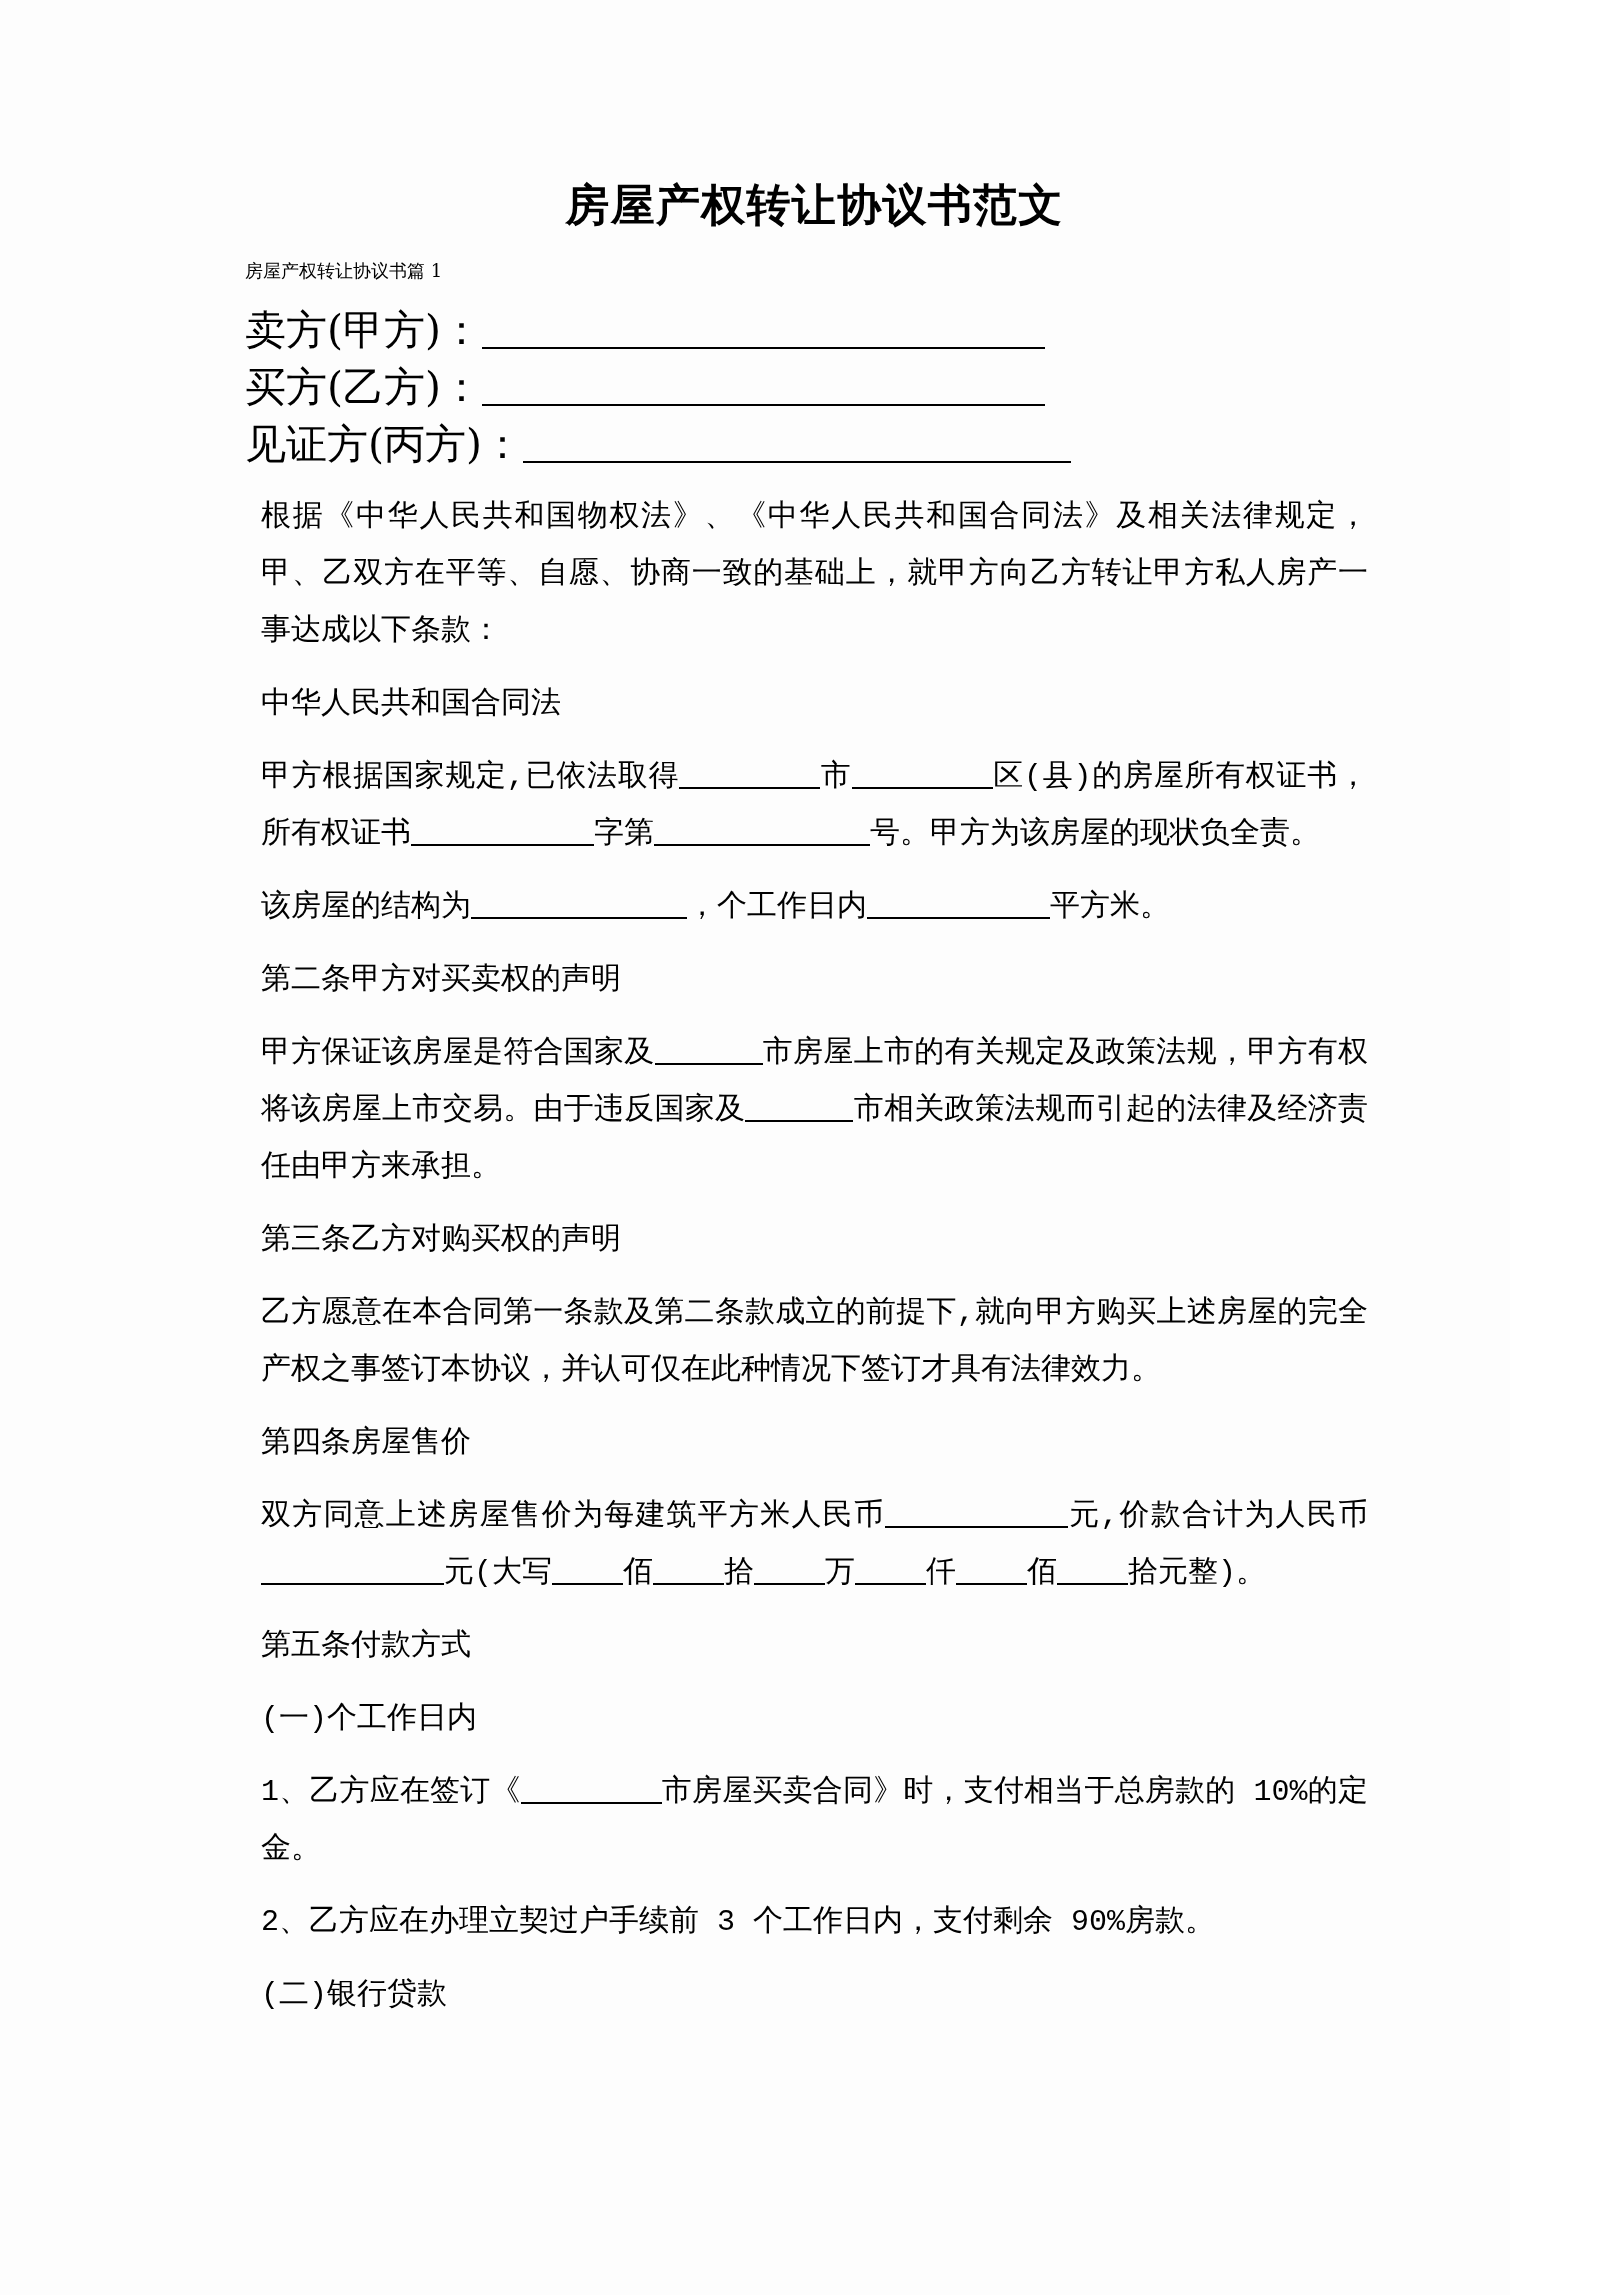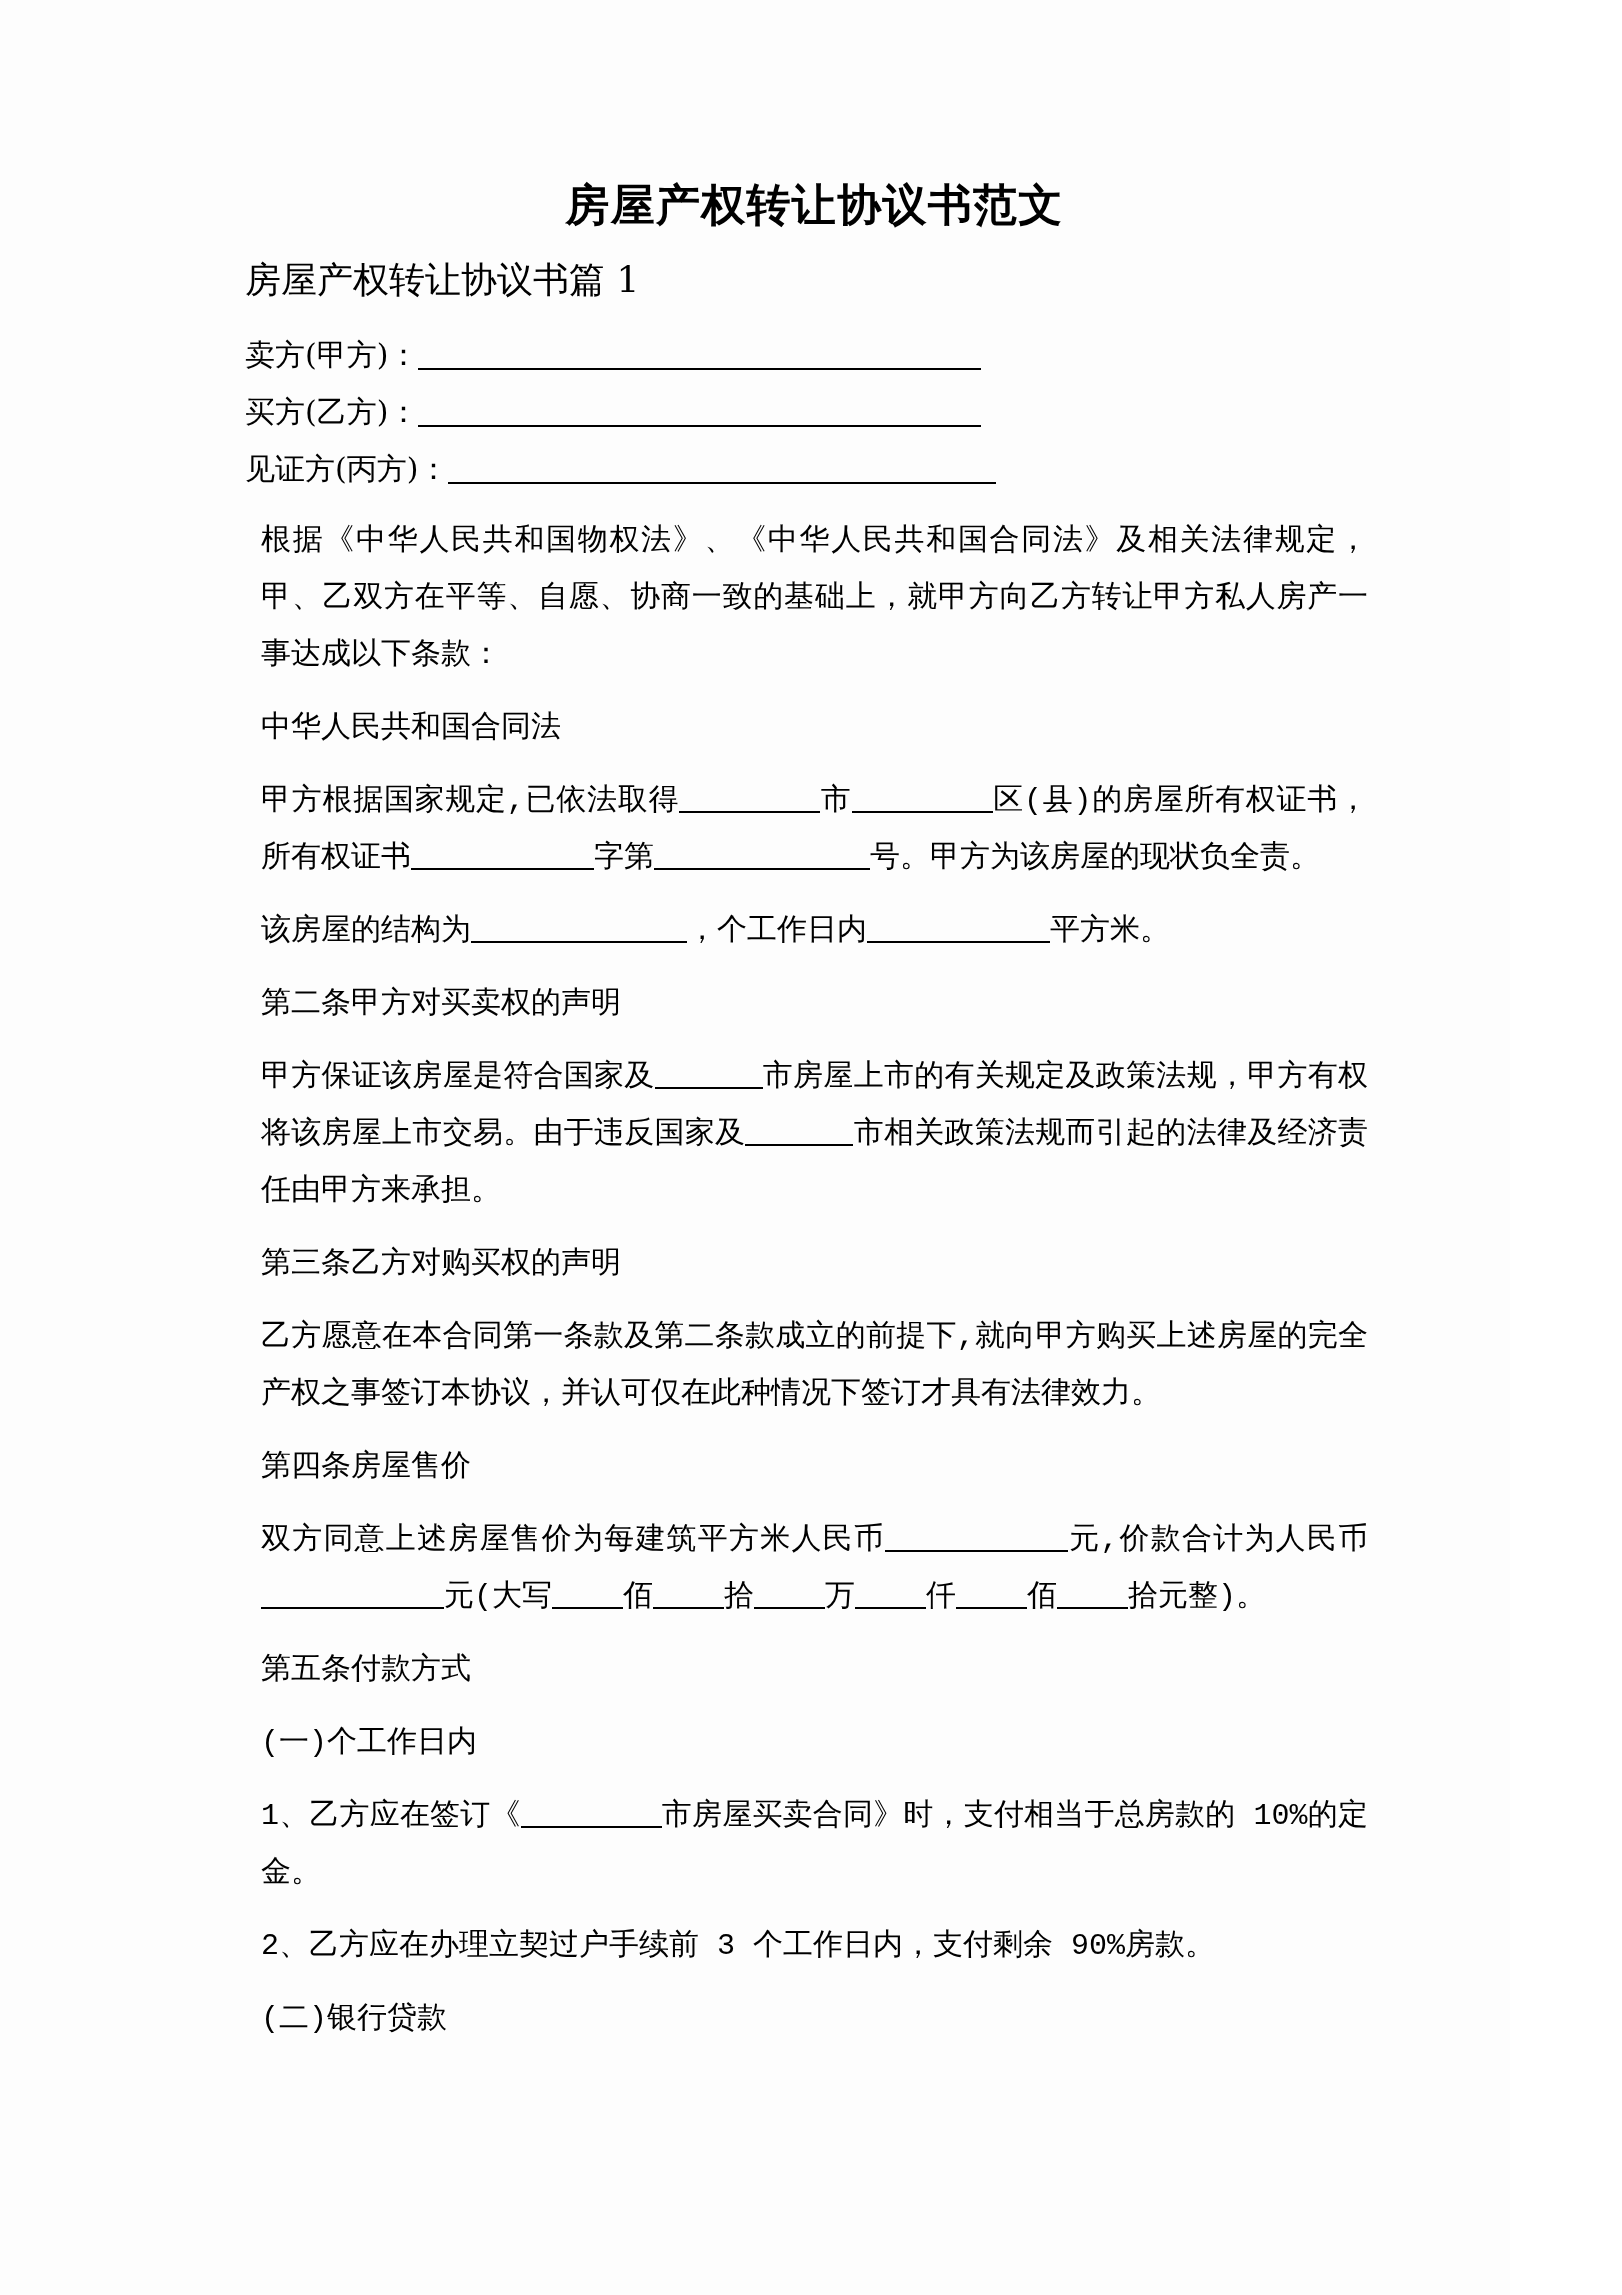--- a/index.html
+++ b/index.html
@@ -36,23 +36,23 @@
     font-size: 44px;
     font-weight: bold;
     text-align: center;
     line-height: 1.25;
     letter-spacing: 1.3px;
     margin: 0 0 30px 0;
     font-family: "DejaVu Sans", "Liberation Sans", sans-serif;
   }
 
   .subtitle {
-    font-size: 36px;
+    font-size: 18px;
     line-height: 1.0;
-    margin: 0 0 28px 0;
+    margin: 0 0 22px 0;
     white-space: nowrap;
   }
 
   .para {
     font-size: 30px;
     line-height: 57px;
     margin: 16px;
     text-align: justify;
     text-justify: inter-ideograph;
     font-family: Liberation Mono, monospace;
@@ -66,21 +66,21 @@
     height: 29px;
   }
   .bl-xl  { width: 216px; }
   .bl-lg  { width: 183px; }
   .bl-md  { width: 141px; }
   .bl-sm  { width: 108px; }
   .bl-xxs { width: 71px; }
 
   
   .party-line {
-    font-size: 30px;
+    font-size: 41px;
     line-height: 57px;
     margin: 0;
     white-space: nowrap;
   }
   .party-rule {
     display: inline-block;
     border-bottom: 2px solid #000;
     height: 26px;
     vertical-align: -5.2px;
   }

